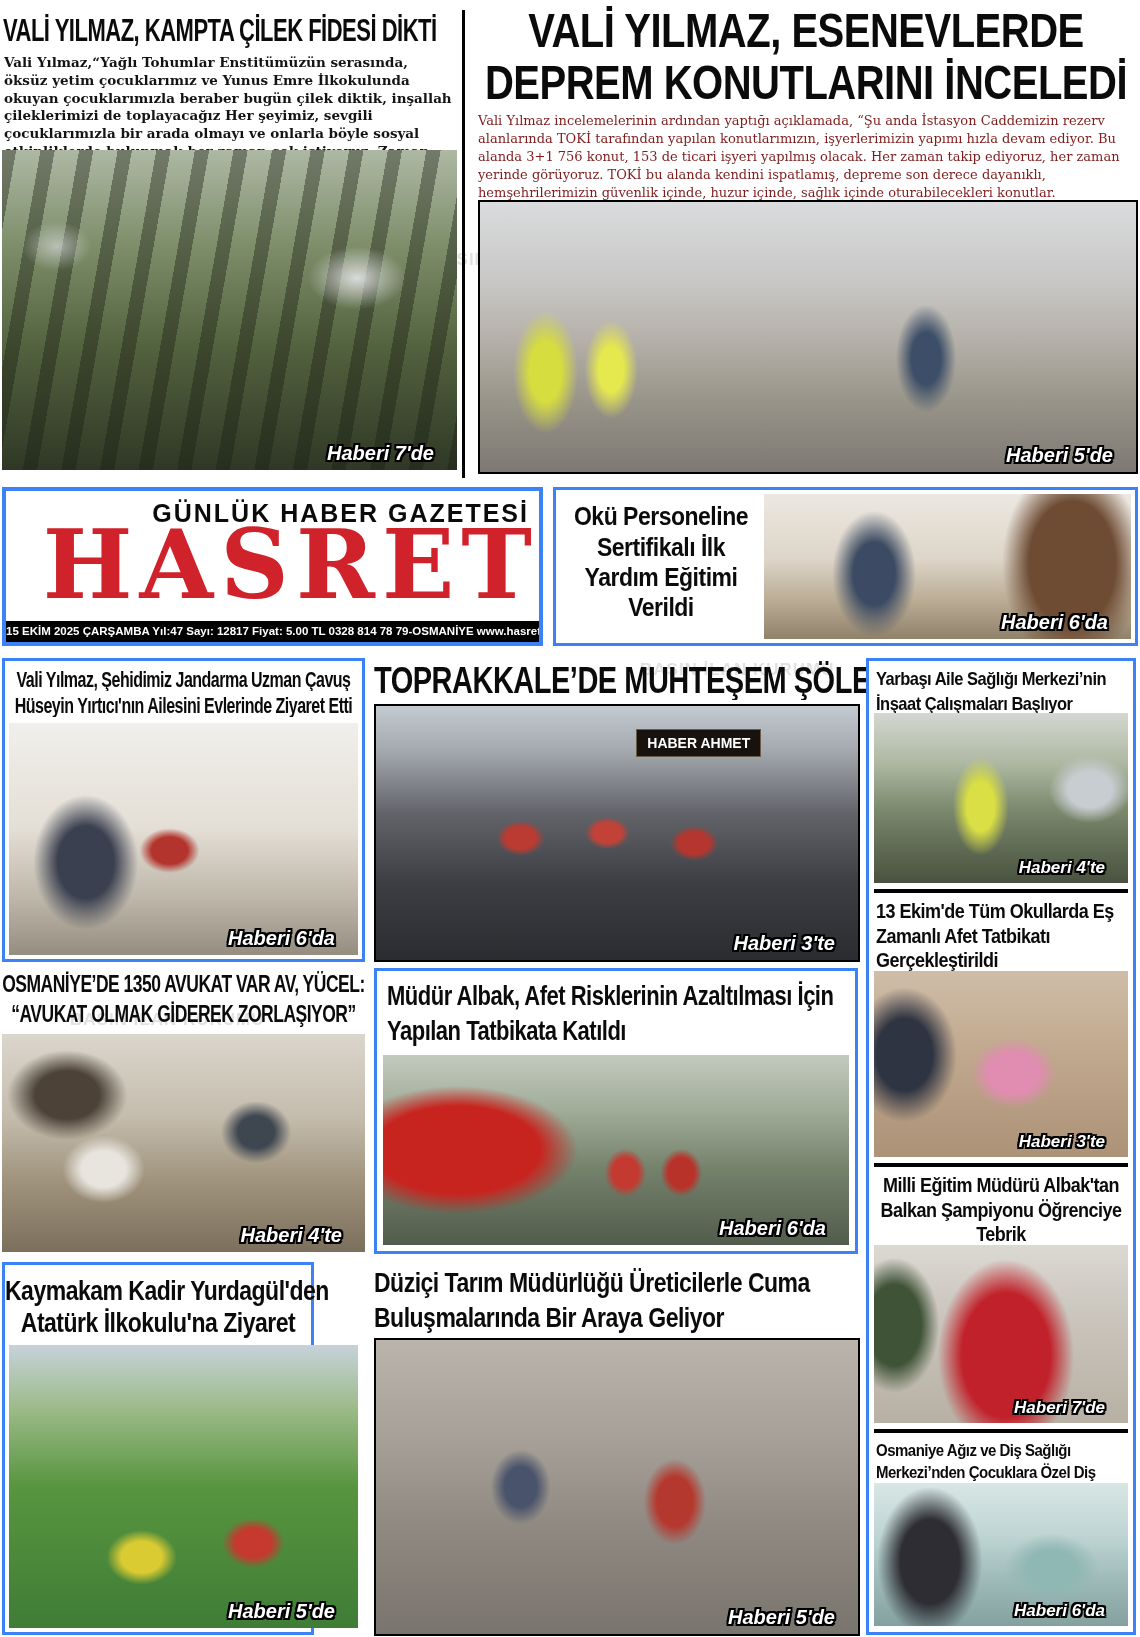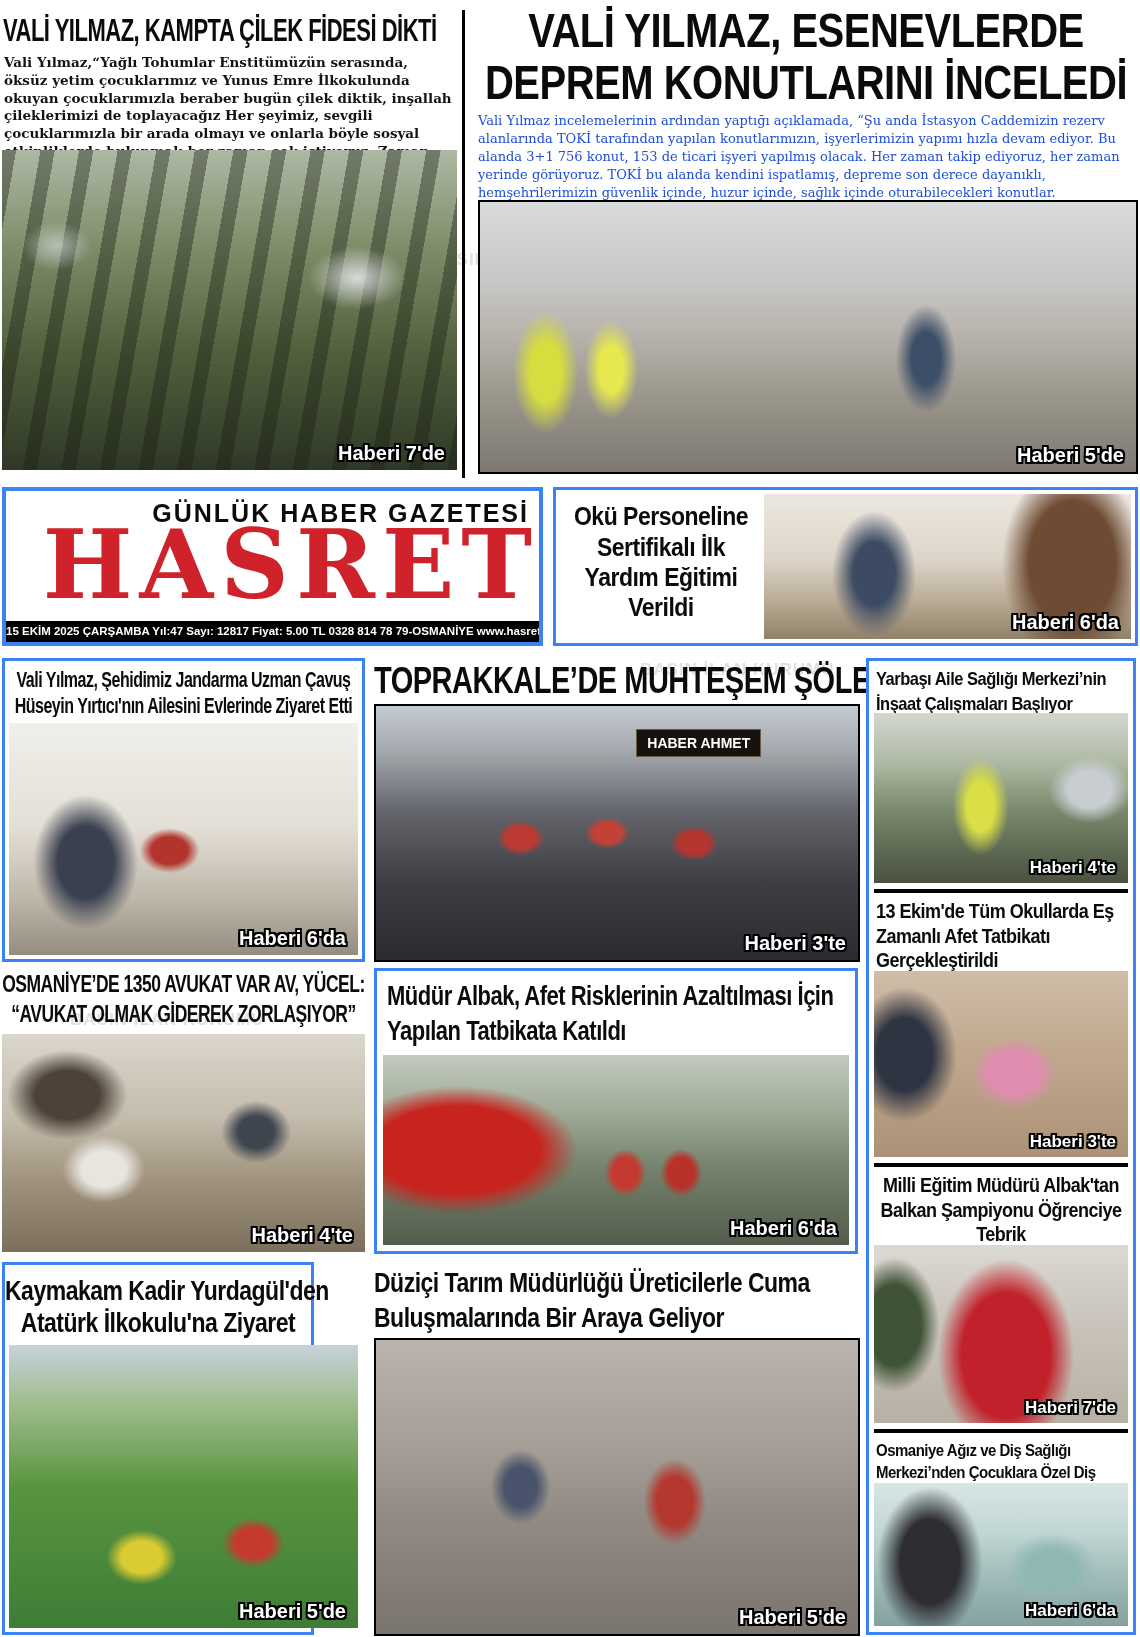--- a/index.html
+++ b/index.html
@@ -1,25 +1,25 @@
 <!DOCTYPE html>
 <html><head>
 <meta charset="utf-8">
 <style>
   html,body{margin:0;padding:0;background:#e9e9e9;}
   .page{position:relative;width:1140px;height:1637px;background:#fff;overflow:hidden;
         font-family:"Liberation Sans",sans-serif;color:#111;margin:0 auto;}
   .abs{position:absolute;}
   .hl{font-family:"Liberation Sans",sans-serif;font-weight:700;color:#0b0b0b;letter-spacing:-0.5px;}
   .serif-b{font-family:"DejaVu Serif",serif;font-weight:700;color:#141414;}
-  .serif{font-family:"DejaVu Serif",serif;color:#1d4ed8;}
+  .serif{font-family:"DejaVu Serif",serif;color:#7f1d1d;}
   .box{position:absolute;border:3px solid #3b82f6;background:#fff;box-sizing:border-box;}
   .ph{position:absolute;overflow:hidden;background:#999;}
-  .caption{position:absolute;right:12px;bottom:5px;font-family:"Liberation Sans",sans-serif;
-           font-weight:700;font-size:20px;color:#fff;white-space:nowrap;
+  .caption{position:absolute;right:23px;bottom:5px;font-family:"Liberation Sans",sans-serif;
+           font-weight:700;font-style:italic;font-size:20px;color:#fff;white-space:nowrap;
            text-shadow:-2px -2px 0 #000,2px -2px 0 #000,-2px 2px 0 #000,2px 2px 0 #000,
                        2px 0 0 #000,-2px 0 0 #000,0 2px 0 #000,0 -2px 0 #000;}
   .caption.sm{font-size:17px;}
   .rule{position:absolute;background:#000;}
   .wm{position:absolute;font:700 17px "Liberation Sans",sans-serif;color:rgba(120,120,120,.22);
       letter-spacing:1px;pointer-events:none;white-space:nowrap;}
   .masthead-title{font-family:"DejaVu Serif",serif;font-weight:700;color:#d0222a;}
   .datebar{position:absolute;left:0;right:0;bottom:0;height:21px;background:#000;color:#fff;
            font:700 11.5px/21px "Liberation Sans",sans-serif;text-align:center;white-space:nowrap;overflow:hidden;}
   .sign{position:absolute;left:54%;top:9%;padding:5px 10px;background:#17120e;color:#fff;

